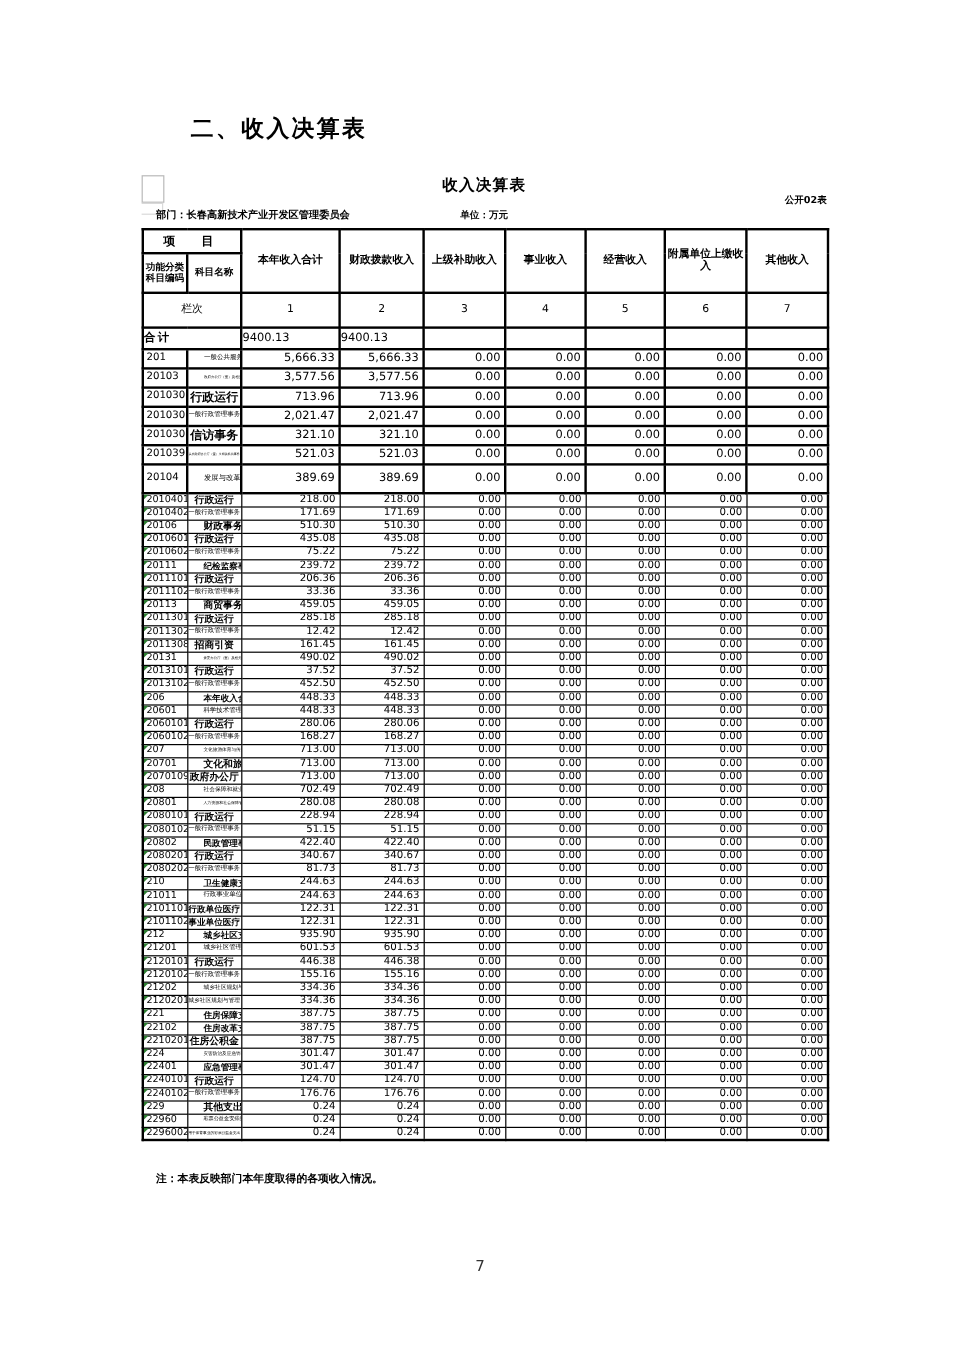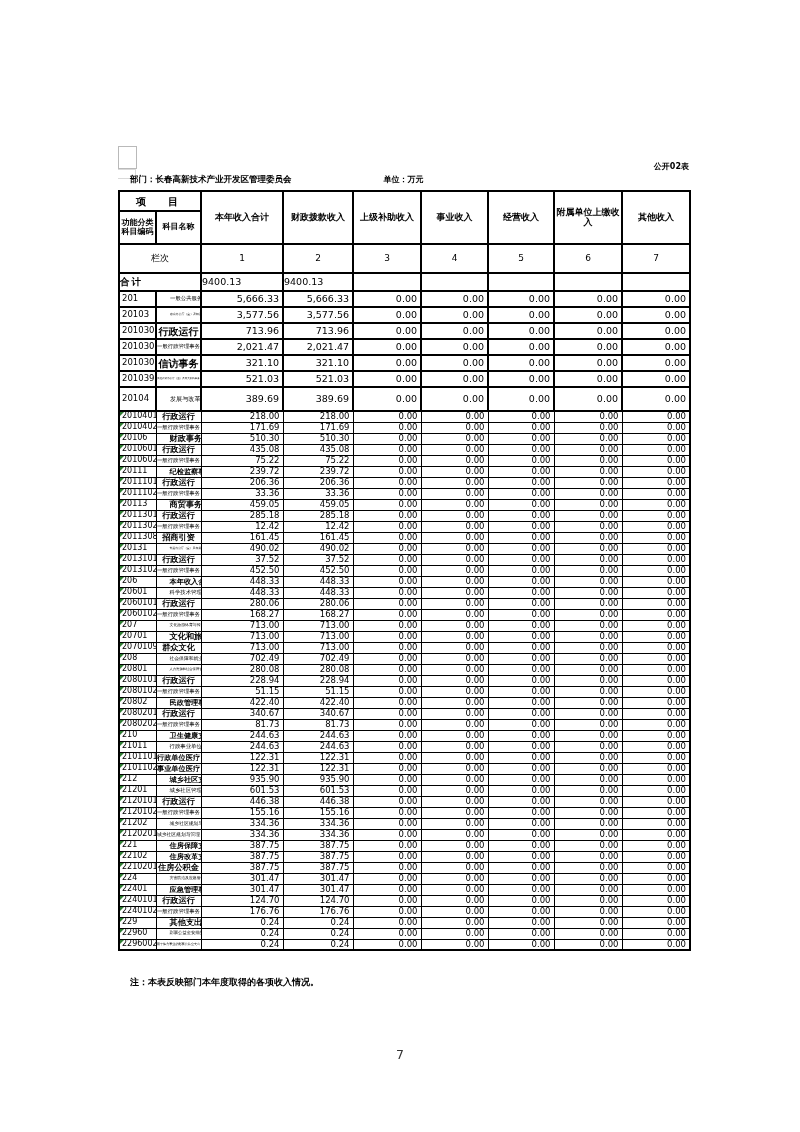--- a/index.html
+++ b/index.html
@@ -34,22 +34,24 @@
   td.gt{position:relative;}
   td.gt::before{content:"";position:absolute;left:0;top:0;width:0;height:0;
         border-top:4px solid #2e7d32;border-right:4px solid transparent;}
   .note{position:absolute;left:130px;top:976px;font-size:9px;font-weight:700;}
   .pagenum{position:absolute;left:0;top:1047px;width:800px;text-align:center;font-size:12.5px;color:#333;}
 </style>
 </head>
 <body>
 
 <div class="page">
+  <div class="heading">二、收入决算表</div>
   <div class="artifact-box1"></div>
   <div class="artifact-box2"></div>
+  <div class="tbl-title">收入决算表</div>
   <div class="meta-sheet">公开02表</div>
   <div class="dept">部门：长春高新技术产业开发区管理委员会</div>
   <div class="unit">单位：万元</div>
 
   <table class="fin">
     <colgroup>
       <col style="width:37px">
         <col style="width:45px">
         <col style="width:82px">
         <col style="width:70px">
@@ -399,21 +401,21 @@
           <td class="val">713.00</td>
           <td class="val">713.00</td>
           <td class="val">0.00</td>
           <td class="val">0.00</td>
           <td class="val">0.00</td>
           <td class="val">0.00</td>
           <td class="val">0.00</td>
         </tr>
         <tr class="r-c">
           <td class="code gt">2070109</td>
-          <td class="name ctr" style="font-size: 8.2px; font-weight: 700;">群众文化</td>
+          <td class="name ctr" style="font-size: 8.2px; font-weight: 700;">政府办公厅</td>
           <td class="val">713.00</td>
           <td class="val">713.00</td>
           <td class="val">0.00</td>
           <td class="val">0.00</td>
           <td class="val">0.00</td>
           <td class="val">0.00</td>
           <td class="val">0.00</td>
         </tr>
         <tr class="r-c">
           <td class="code gt">208</td>

